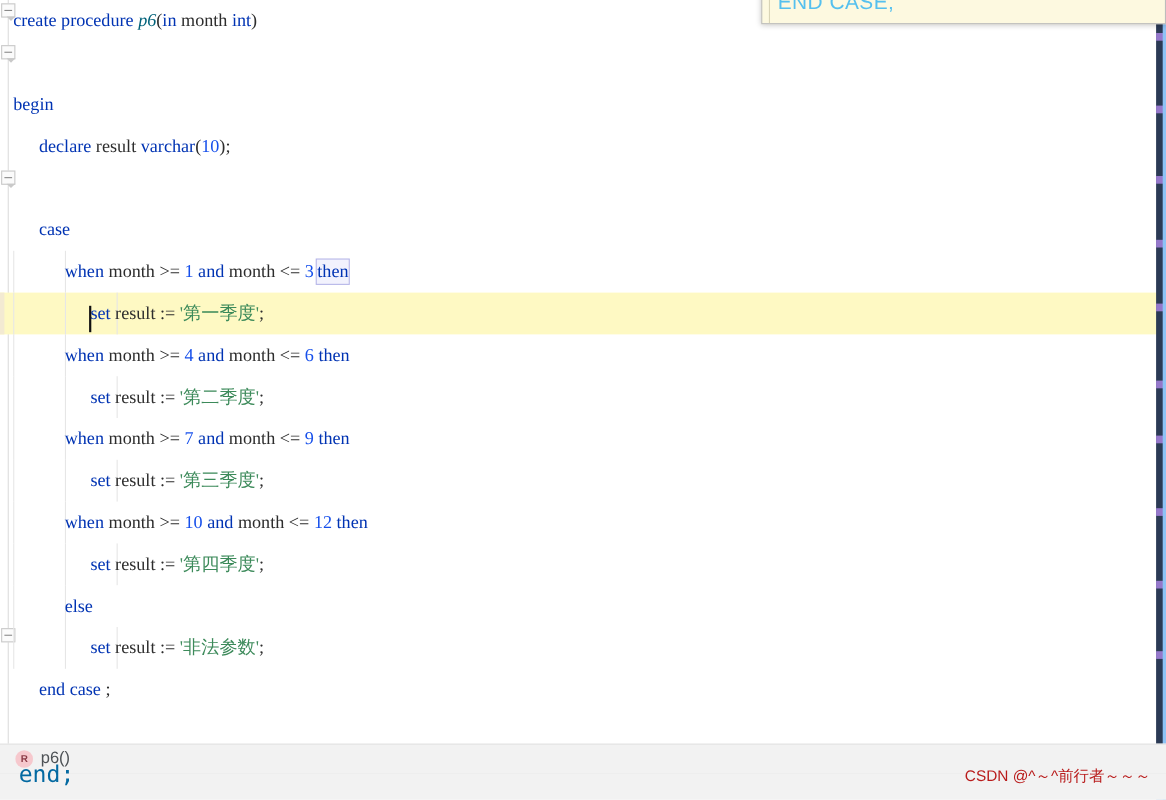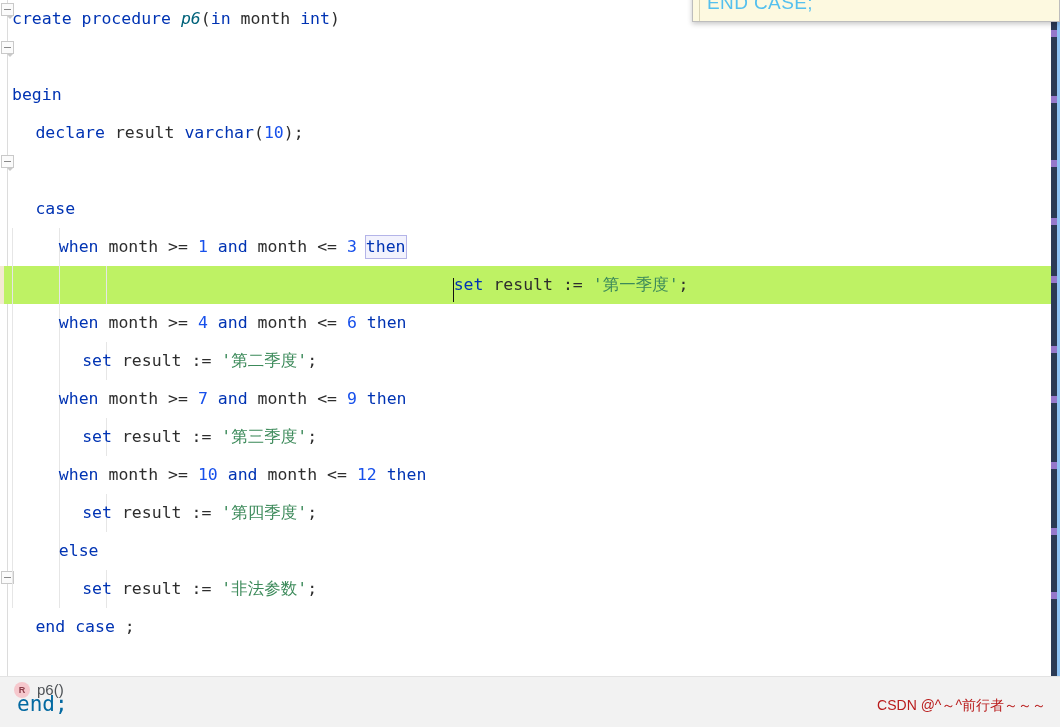--- a/index.html
+++ b/index.html
@@ -50,26 +50,25 @@
     border-top:4px solid #c9c9c9;
   }
 
   
   .code{
     position:absolute;left:0;top:0;width:1060px;height:690px;z-index:3;
     font-size:16.5px;line-height:38px;
     white-space:pre;
   }
   .line{
-    position:relative;height:38px;line-height:38px;padding-left:0;
+    position:relative;height:38px;line-height:38px;padding-left:0;font-family:Liberation Serif, serif;
   }
   .line .txt{position:relative;display:inline-block;padding-left:0;}
   .line.hl{
-    background:#bef264;
-    text-align:center;
+    background:#fef9c3;
   }
   .line.hl:before{
     content:"";position:absolute;left:0;top:0;width:4px;height:38px;background:#f3ead2;
   }
 
   
   .iguide{
     position:absolute;top:0;width:1px;height:38px;background:#e6e6e6;
   }
 

